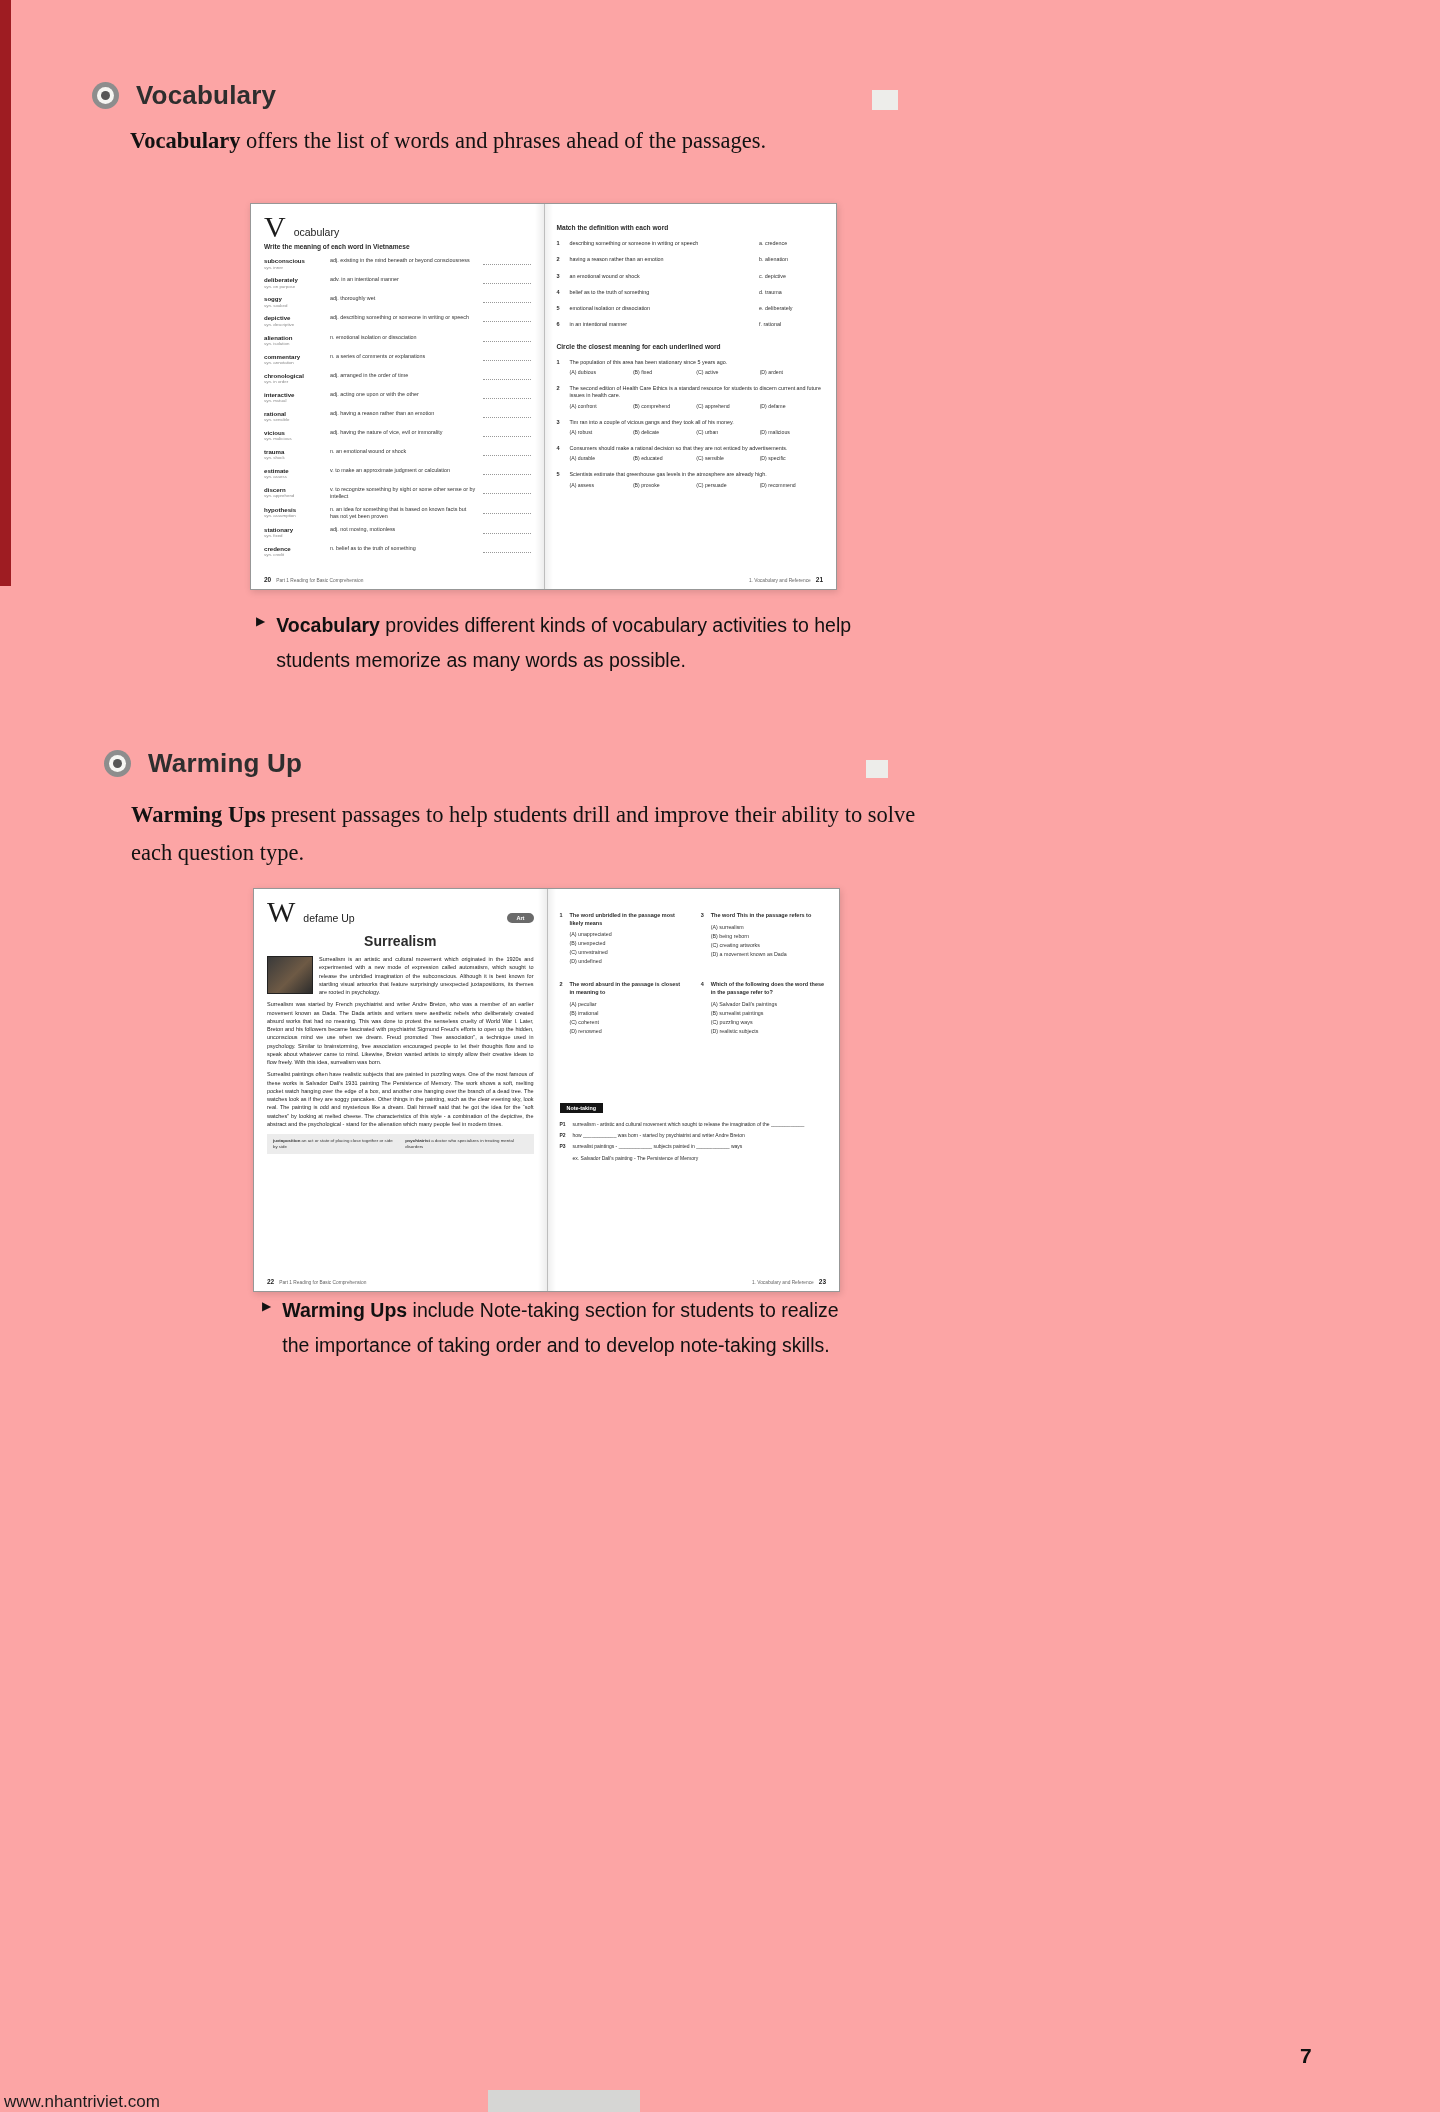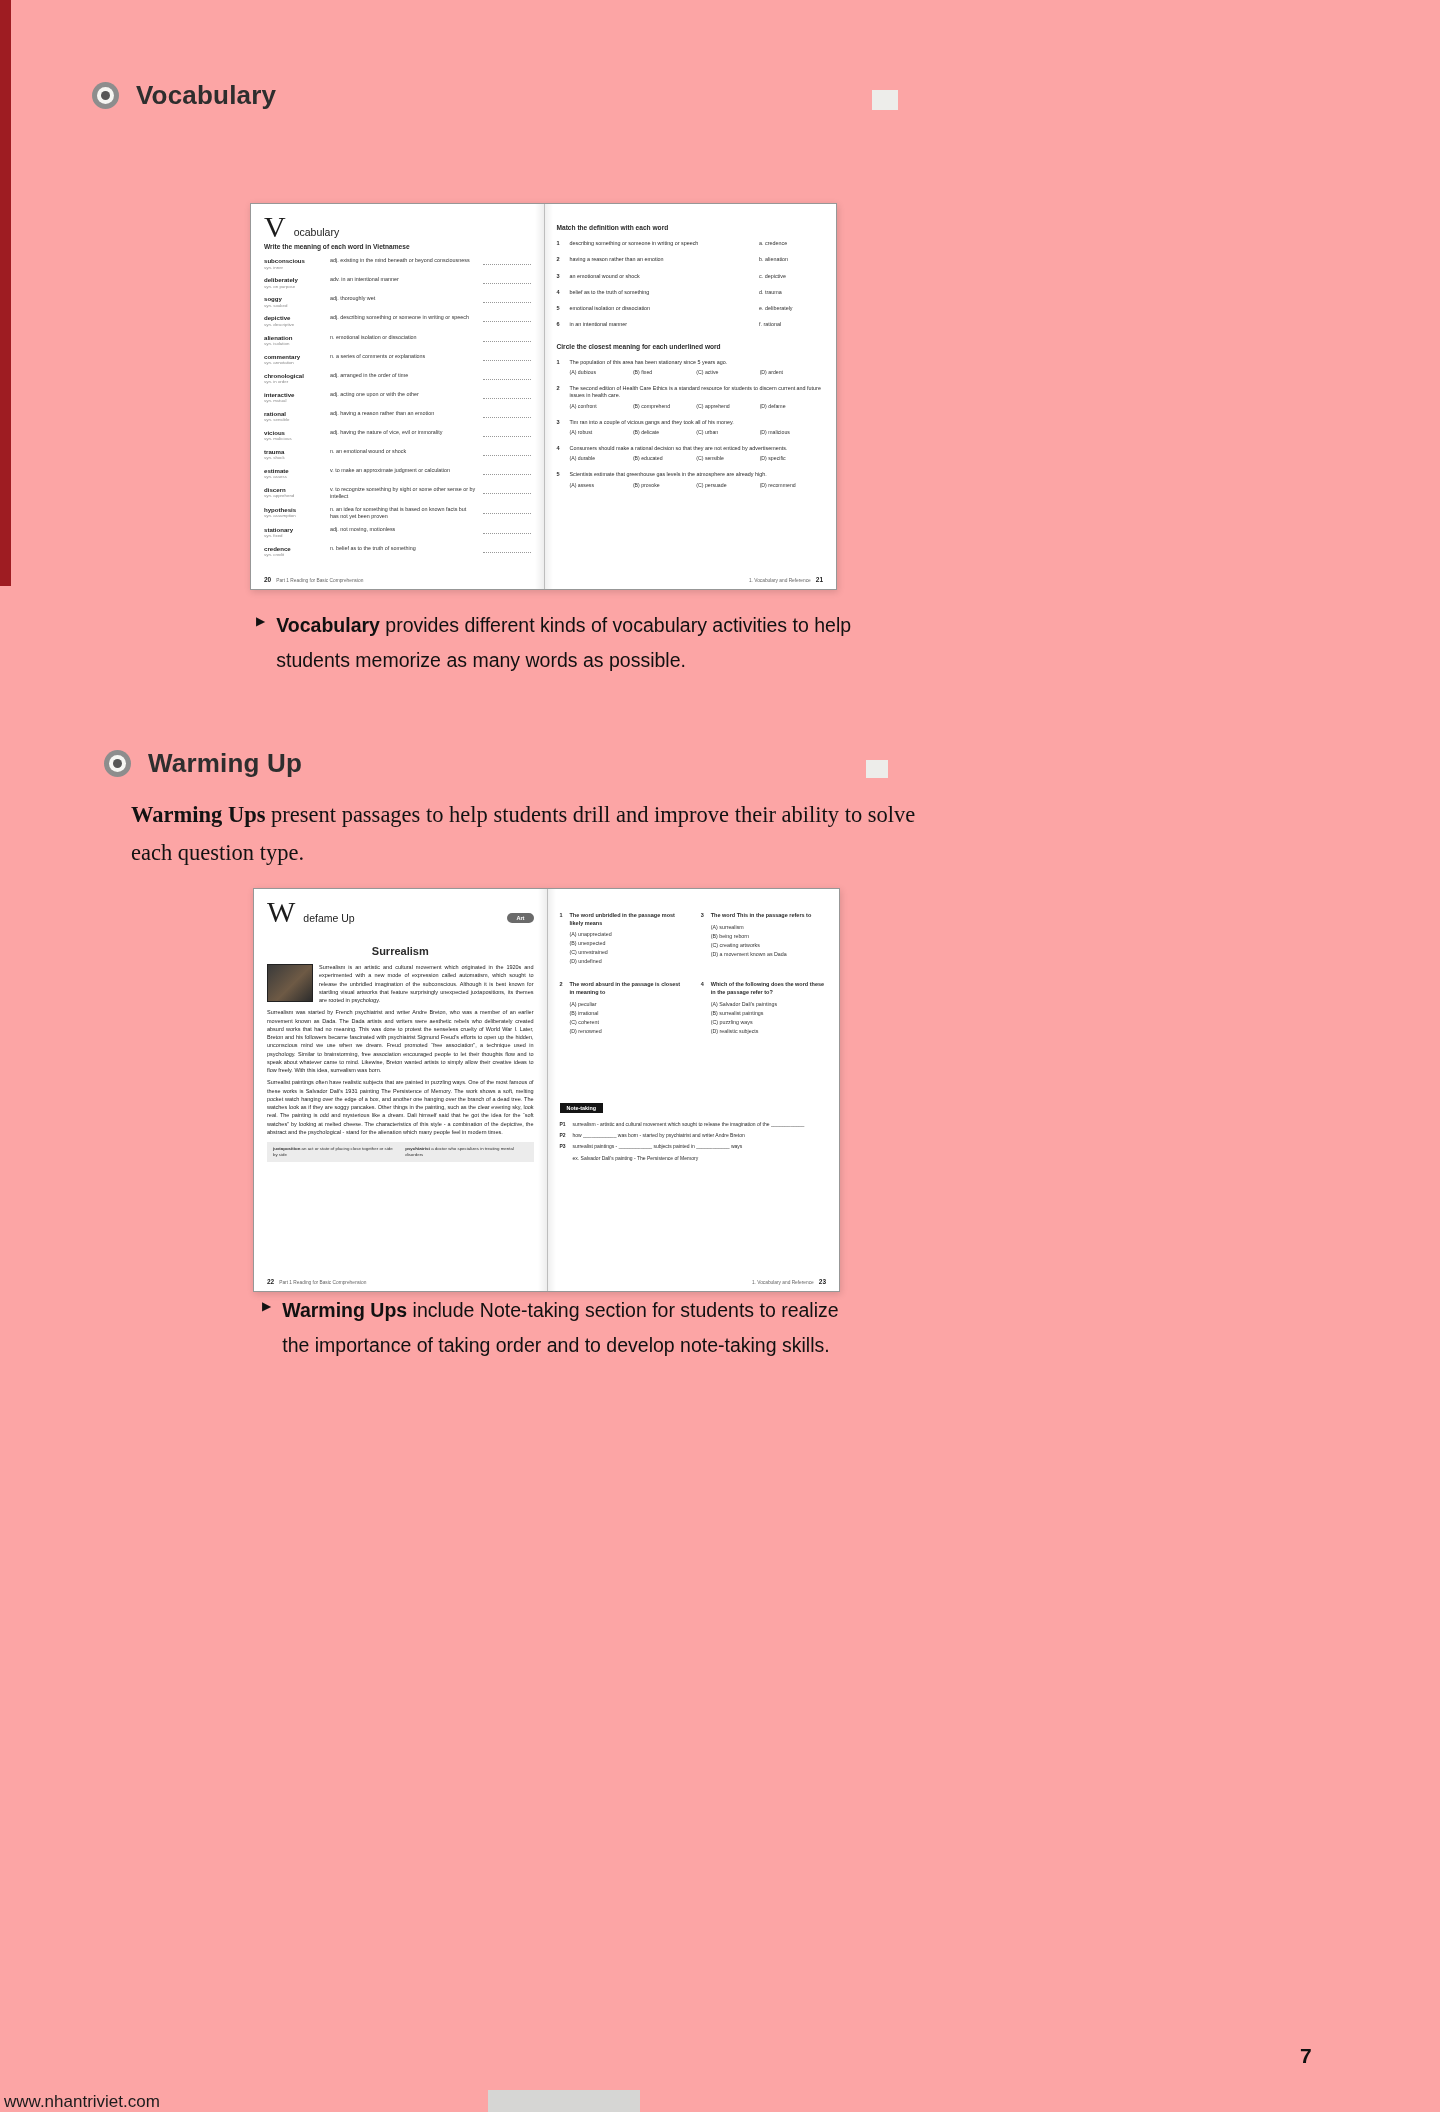--- a/index.html
+++ b/index.html
@@ -59,21 +59,21 @@
   .crow{display:flex;margin-bottom:10px;}
   .cnum{width:13px;flex:none;font-size:5.6px;font-weight:700;}
   .cbody{flex:1;}
   .csent{font-size:5.4px;line-height:1.35;}
   .copts{display:flex;margin-top:3px;}
   .copt{flex:1;font-size:5.2px;color:#333;}
 
   
   .whead{display:flex;align-items:flex-end;justify-content:space-between;}
   .art-badge{background:#6a6a6a;color:#fff;font-size:5.6px;font-weight:700;padding:2px 9px;border-radius:7px;margin-bottom:3px;}
-  .ptitle{text-align:center;font-size:11px;font-weight:700;margin:19px 0 6px;}
+  .ptitle{text-align:center;font-size:14px;font-weight:700;margin:7px 0 6px;}
   .thumb{float:left;width:44px;height:36px;margin:1px 6px 2px 0;background:linear-gradient(135deg,#3a3a3a,#6e5a45 55%,#2c2c2c);border:1px solid #222;}
   .wp{font-size:5.5px;line-height:1.5;text-align:justify;color:#222;margin-bottom:4px;}
   .gloss{background:#ececec;margin-top:6px;padding:4px 6px;display:flex;gap:10px;}
   .gitem{flex:1;font-size:4.4px;color:#333;line-height:1.4;}
   .gterm{font-weight:700;}
 
   
   .qgrid{display:grid;grid-template-columns:1fr 1fr;column-gap:16px;row-gap:14px;margin-top:12px;}
   .qstem{display:flex;font-size:5.5px;font-weight:700;line-height:1.4;margin-bottom:4px;}
   .qnum{width:10px;flex:none;}
@@ -96,20 +96,21 @@
   <div class="artifact" style="left:866px;top:760px;width:22px;height:18px;"></div>
 
   <div class="section-head" style="left:92px;top:80px;">
     <span class="target-icon">
         <span class="ti-mid"></span>
         <span class="ti-core"></span>
       </span>
     <span class="section-title">Vocabulary</span>
   </div>
 
+  <p class="intro" style="left:130px;top:122px;width:840px;"><b>Vocabulary</b><span> offers the list of words and phrases ahead of the passages.</span></p>
 
   <div class="spread" style="left:250px;top:203px;width:585px;height:385px;">
     <div class="mini-page">
       <div class="vhead">
         <span class="dropcap">V</span>
           <span class="vtitle">ocabulary</span>
       </div>
       <div class="vinstr">Write the meaning of each word in Vietnamese</div>
       <div id="vocab-words">
           <div class="vrow">

